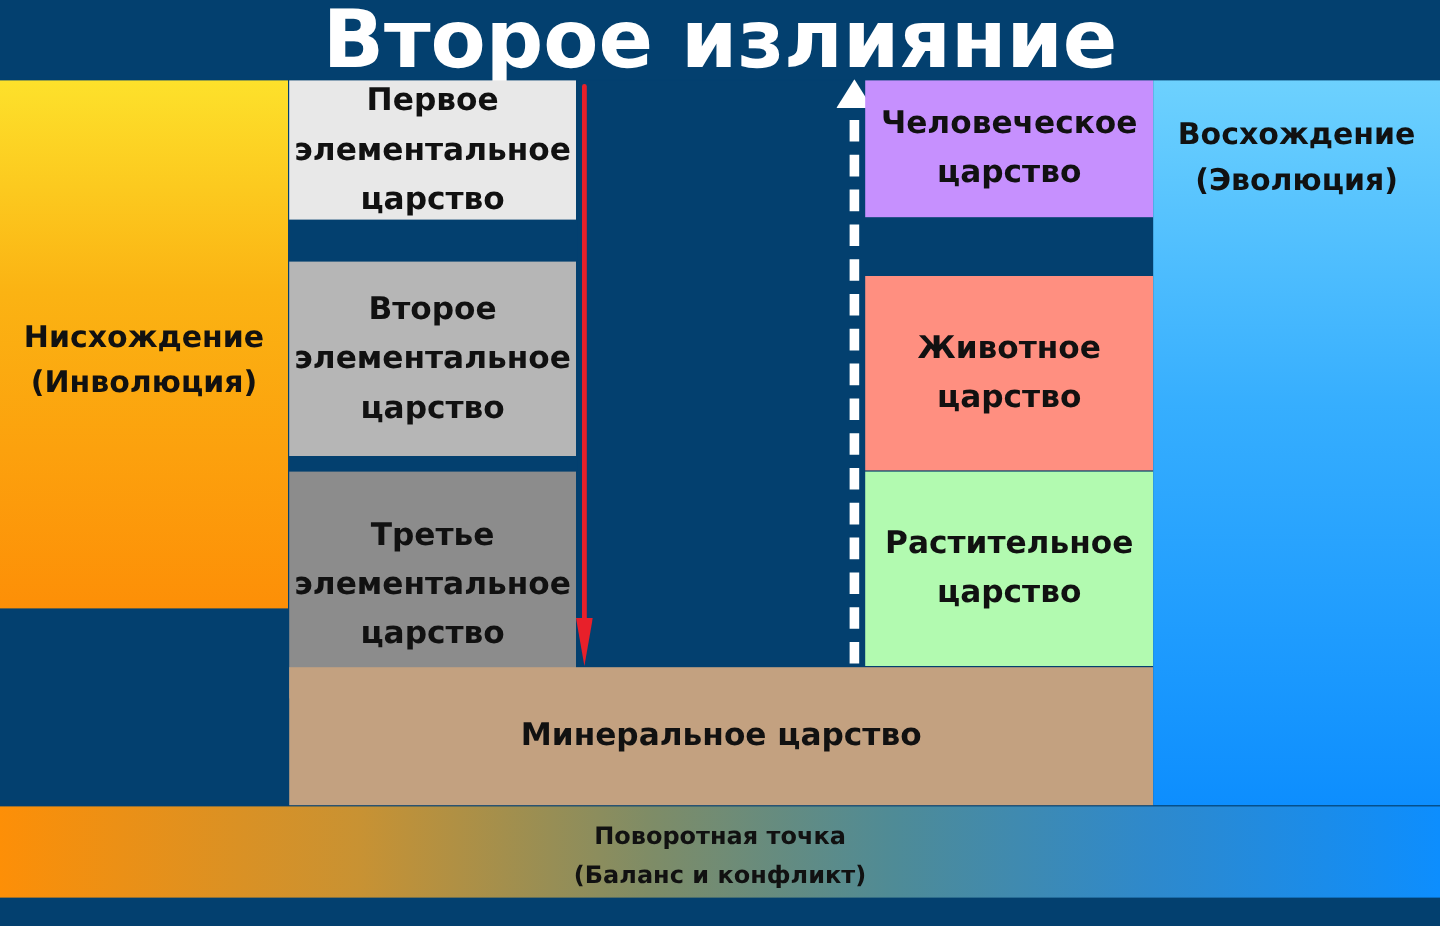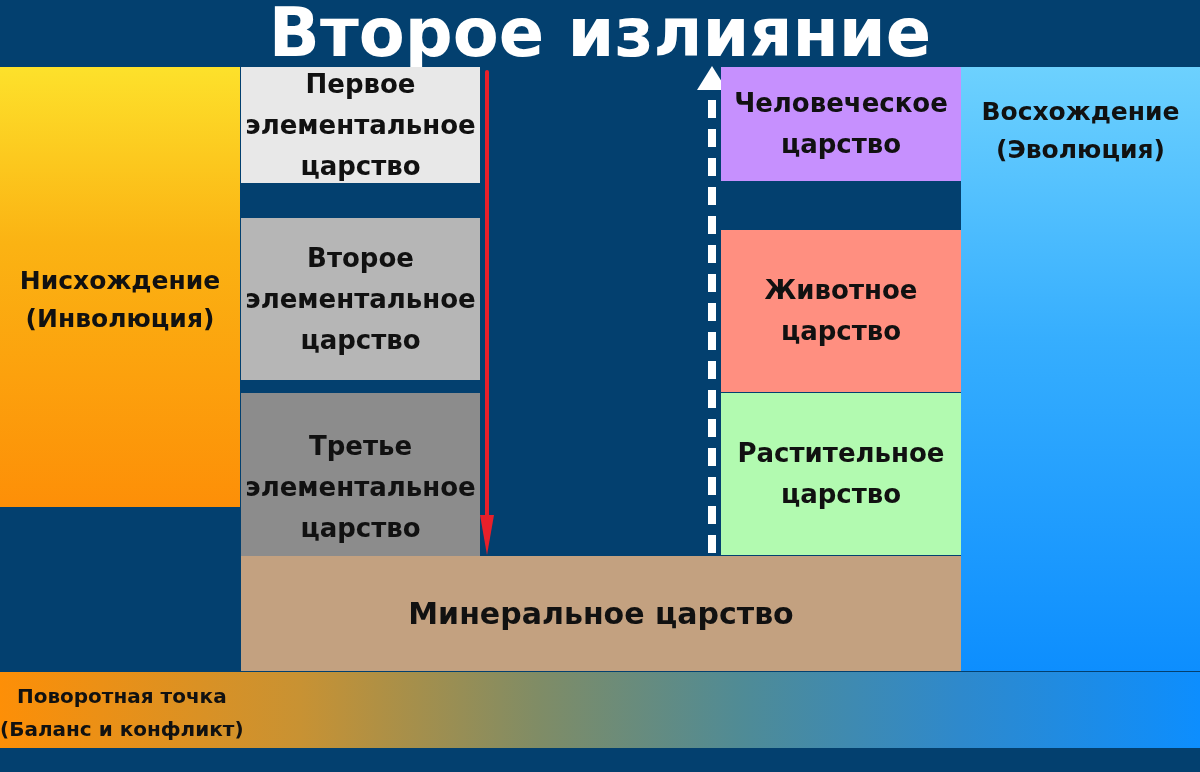--- a/index.html
+++ b/index.html
@@ -14,22 +14,22 @@
   .side-label div { white-space: nowrap; }
   .block { display: flex; align-items: center; justify-content: center; text-align: center; font-weight: bold; font-size: 26px; line-height: 41px; color: #111; }
   .block div { white-space: nowrap; }
   .el1 { left: 241px; top: 67px; width: 239px; height: 116px; background: #e8e8e8; }
   .el2 { left: 241px; top: 218px; width: 239px; height: 162px; background: #b6b6b6; }
   .el3 { left: 241px; top: 393px; width: 239px; height: 189px; background: #8c8c8c; }
   .center-dark { left: 481px; top: 67px; width: 239px; height: 488px; background: #03406f; }
   .human { left: 721px; top: 67px; width: 240px; height: 114px; background: #c690fe; }
   .animal { left: 721px; top: 230px; width: 240px; height: 162px; background: #ff8f80; }
   .plant { left: 721px; top: 393px; width: 240px; height: 162px; background: #b2fab0; }
-  .mineral { left: 241px; top: 556px; width: 720px; height: 115px; background: #c3a180; font-size: 30px; }
-  .bottom { left: 0; top: 672px; width: 1200px; height: 76px; background: linear-gradient(to right, #fd8f07 0%, #c89233 25%, #7f8c66 45%, #4f8b96 62%, #2e89cc 80%, #0d8efe 100%); display: flex; align-items: center; justify-content: flex-start; text-align: center; }
+  .mineral { left: 241px; top: 556px; width: 720px; height: 115px; background: #c3a180; font-size: 26px; }
+  .bottom { left: 0; top: 672px; width: 1200px; height: 76px; background: linear-gradient(to right, #fd8f07 0%, #c89233 25%, #7f8c66 45%, #4f8b96 62%, #2e89cc 80%, #0d8efe 100%); display: flex; align-items: center; justify-content: center; text-align: center; }
   .bottom .txt { font-weight: bold; font-size: 20px; line-height: 33px; color: #111; padding-top: 6px; }
   .bottom .txt div { white-space: nowrap; }
   .arrow-down { left: 480px; top: 70px; width: 14px; height: 485px; }
   .arrow-up { left: 697px; top: 66px; width: 30px; height: 490px; }
 </style>
 </head>
 <body>
 
 <div class="abs title-bar">
   <span>Второе излияние</span>

